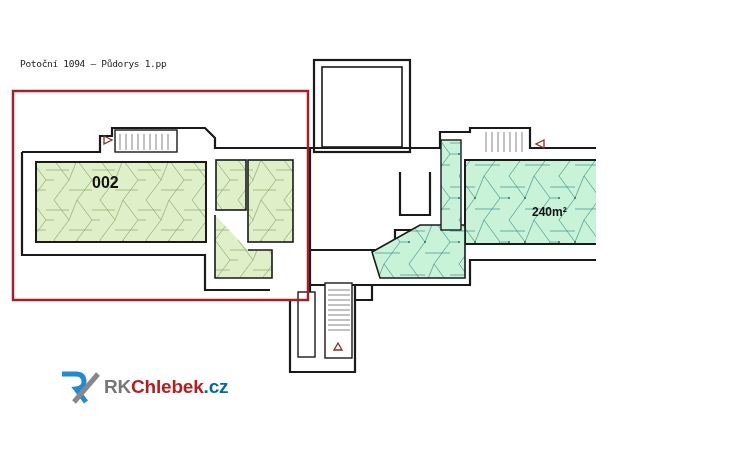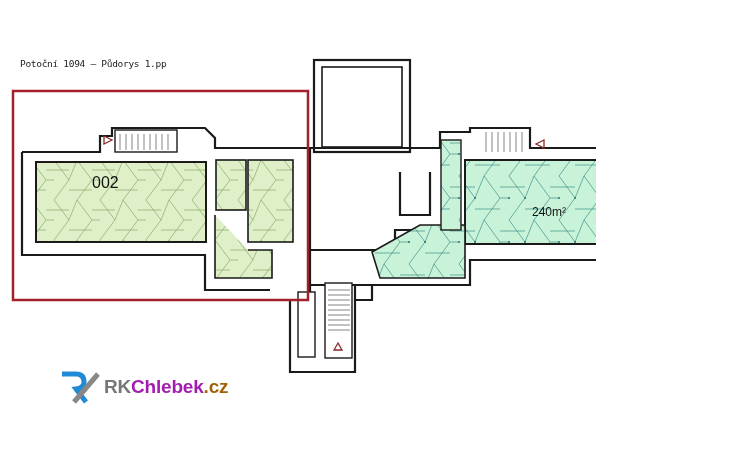--- a/index.html
+++ b/index.html
@@ -1,24 +1,24 @@
 <!DOCTYPE html>
 <html><head>
 <meta charset="utf-8">
 <style>
   html,body{margin:0;padding:0;background:#fff;}
   #root{position:relative;width:596px;height:468px;overflow:hidden;background:#fff;font-family:"Liberation Sans",sans-serif;}
   .title{position:absolute;left:20px;top:58px;font-size:9.5px;color:#222;font-family:"DejaVu Sans Mono","Liberation Mono",monospace;letter-spacing:-0.3px;}
   .logo{position:absolute;left:60px;top:370px;display:flex;align-items:center;}
   .logo-text{font-size:19px;font-weight:bold;margin-left:4px;letter-spacing:-0.2px;}
   .logo-rk{color:#777;font-weight:bold;}
-  .logo-ch{color:#a21caf;}
-  .logo-cz{color:#a16207;}
+  .logo-ch{color:#b91c1c;}
+  .logo-cz{color:#0369a1;}
   svg{position:absolute;left:0;top:0;}
-  .label{position:absolute;font-weight:normal;color:#111;}
+  .label{position:absolute;font-weight:bold;color:#111;}
 </style>
 </head>
 <body>
 
 <div id="root">
   <div class="title">Potoční 1094 – Půdorys 1.pp</div>
 
   <svg width="748" height="468" viewBox="0 0 748 468">
     <defs>
       <pattern id="pUnit" width="46" height="40" patternUnits="userSpaceOnUse">

